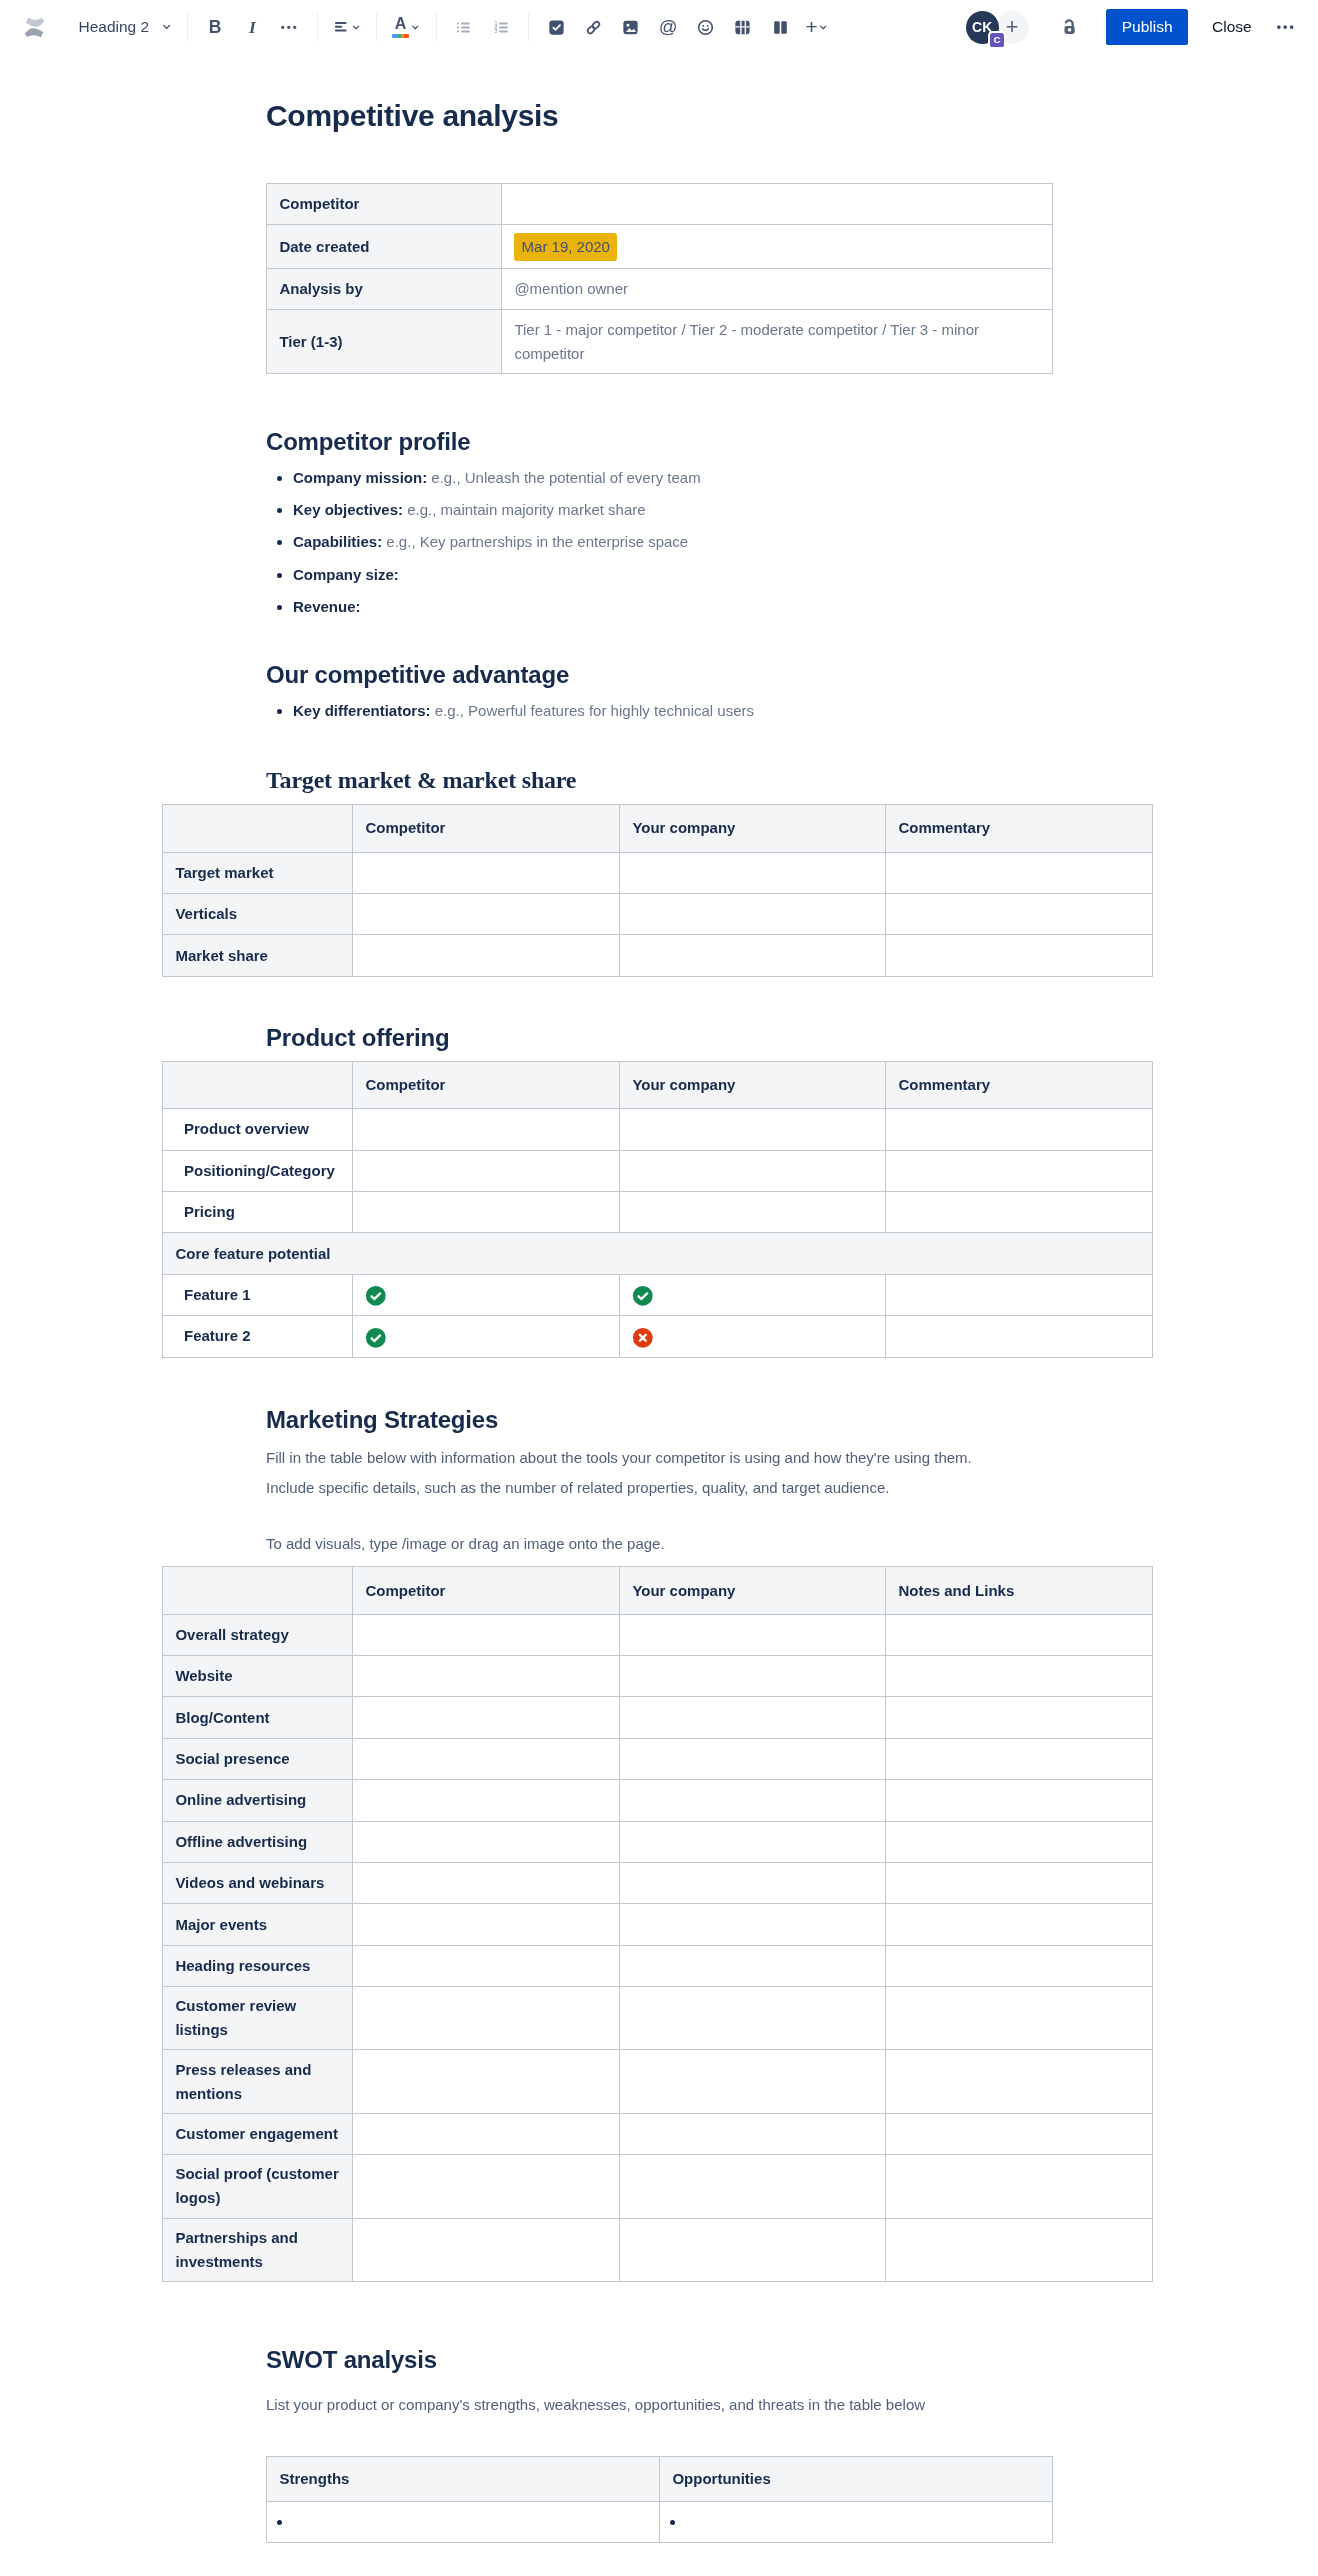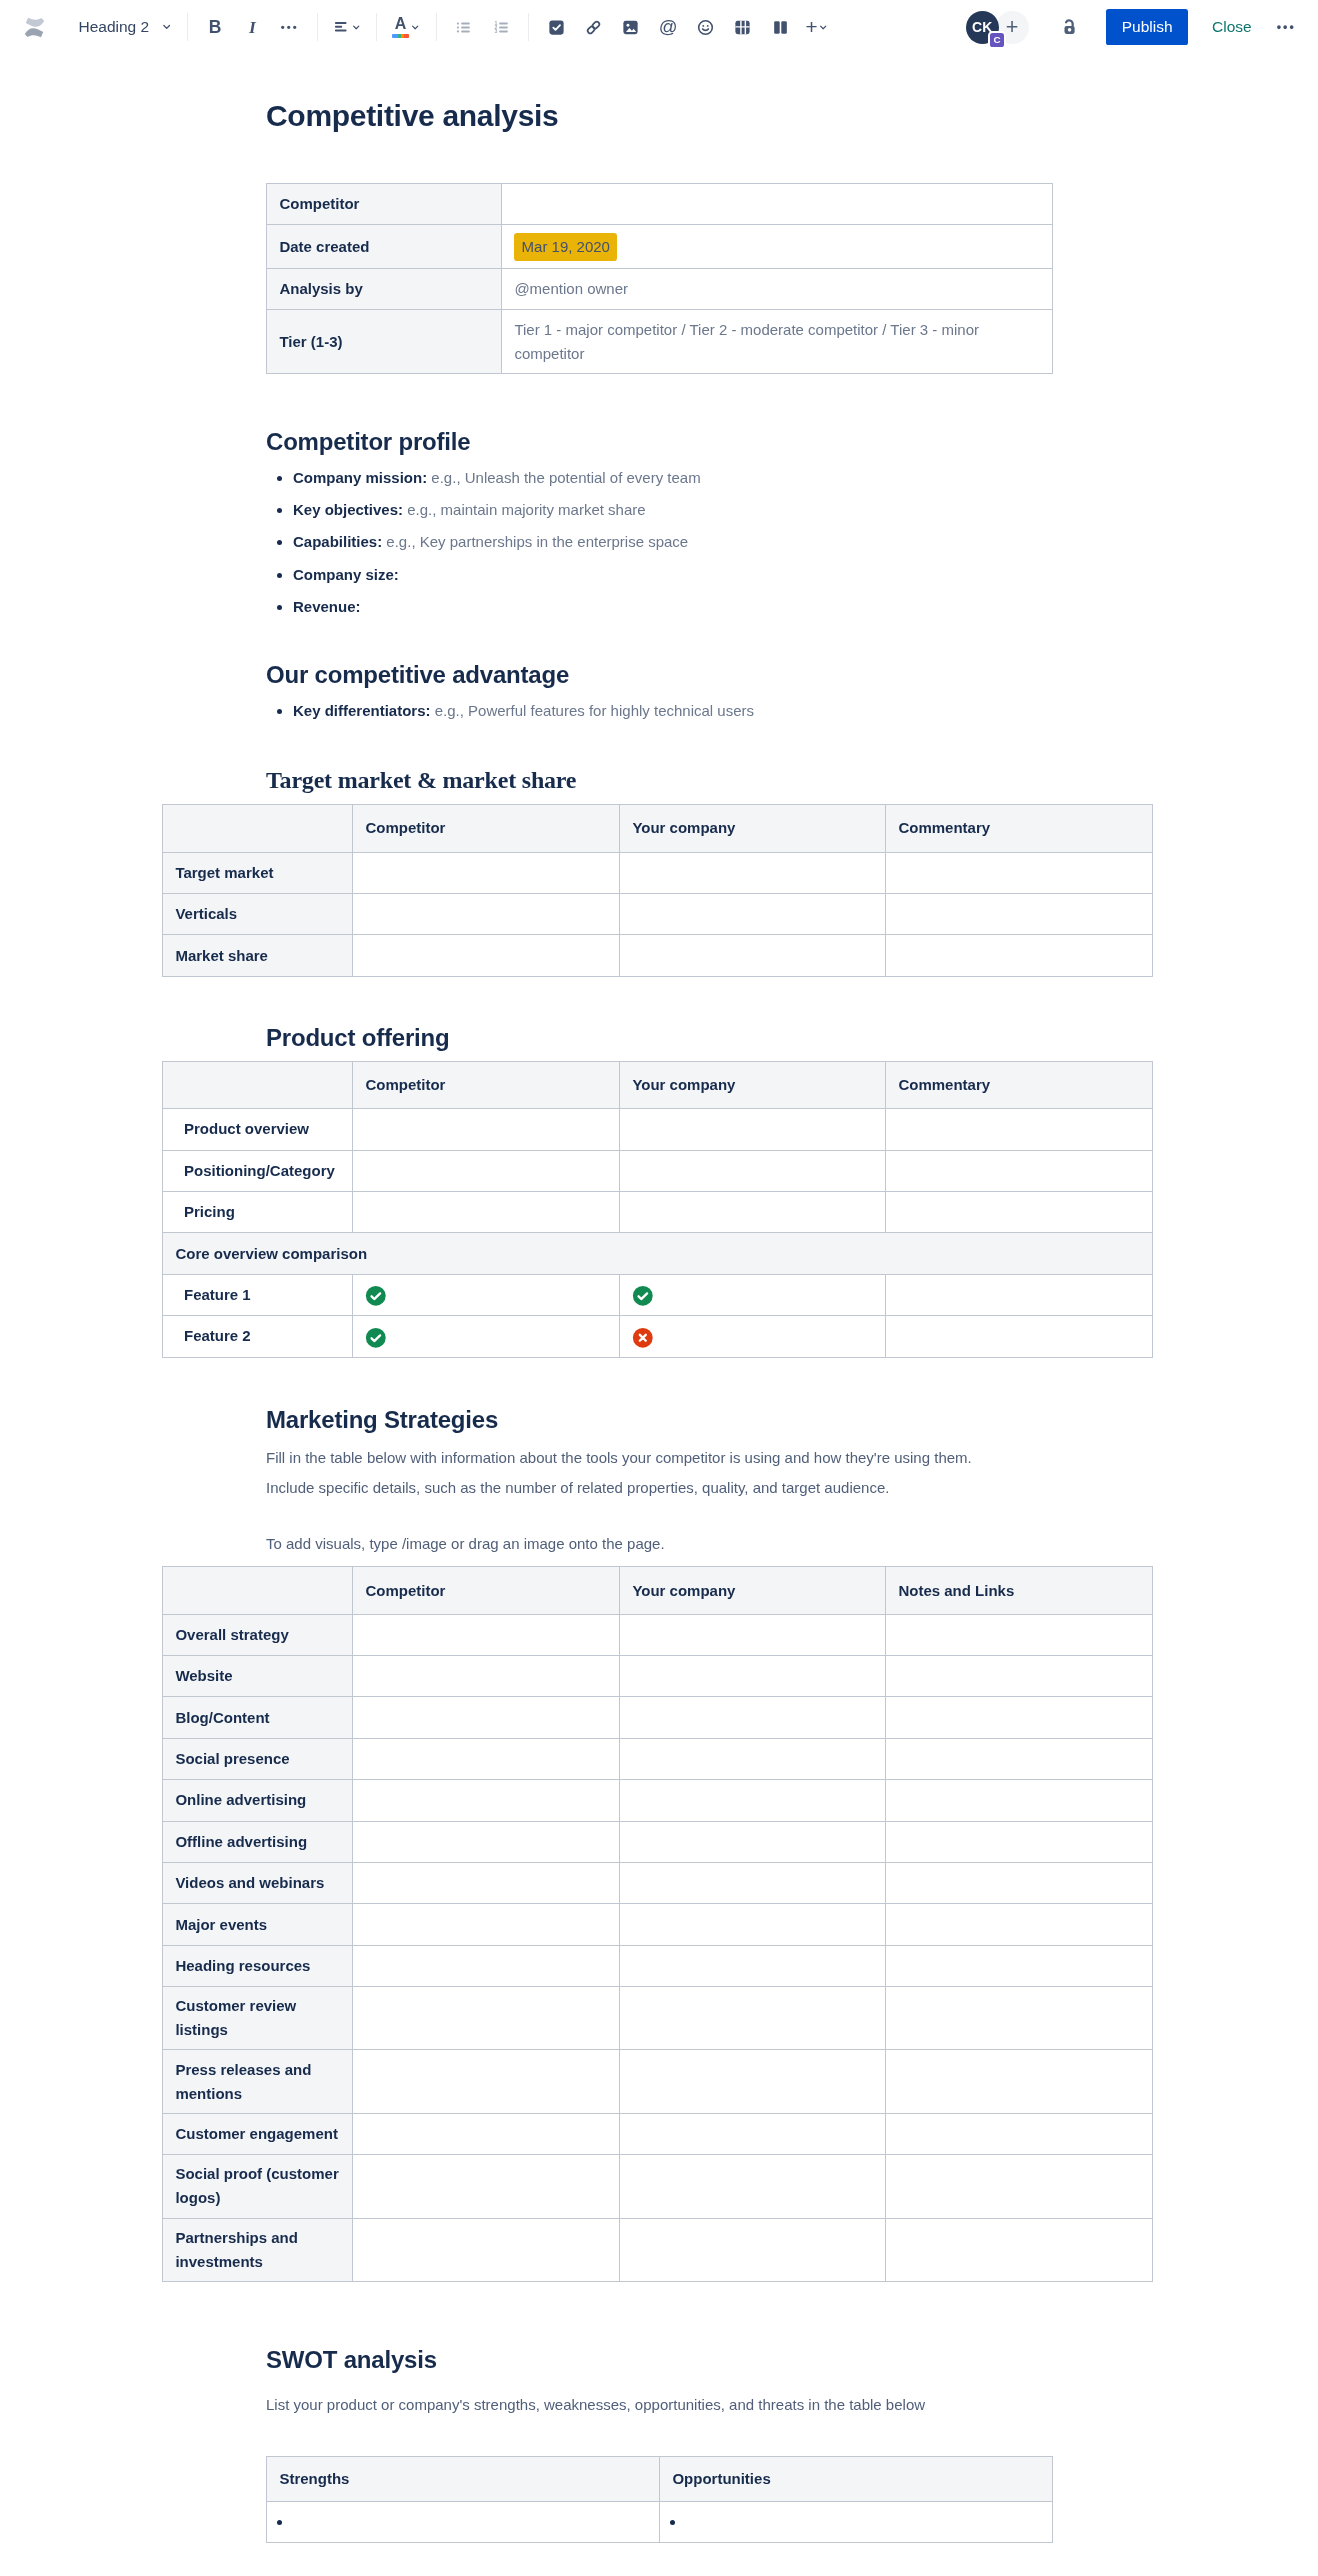--- a/index.html
+++ b/index.html
@@ -33,21 +33,21 @@
   .avatar{width:33px;height:33px;border-radius:50%;background:#253858;color:#fff;font-size:14px;font-weight:700;
     display:flex;align-items:center;justify-content:center;position:relative;z-index:2;}
   .avatar-badge{position:absolute;right:-7.2px;bottom:-5.2px;width:17.5px;height:17.5px;border-radius:4.6px;
     background:#6554C0;color:#fff;font-size:9.8px;font-weight:700;display:flex;align-items:center;justify-content:center;
     border:2.6px solid #fff;box-sizing:border-box;}
   .add-collab{width:33px;height:33px;border-radius:50%;background:#F4F5F7;color:#505F79;font-size:21.6px;
     display:flex;align-items:center;justify-content:center;margin-left:-3.1px;z-index:1;cursor:pointer;}
   .lock-btn{margin-right:27px;display:flex;align-items:center;cursor:pointer;}
   .publish-btn{background:#0052CC;color:#fff;font-size:15.5px;font-weight:500;border:none;border-radius:2.6px;
     padding:8.8px 15.5px;cursor:pointer;}
-  .close-btn{font-size:15.5px;color:#0f766e;margin-left:24px;cursor:pointer;}
+  .close-btn{font-size:15.5px;color:#0f172a;margin-left:24px;cursor:pointer;}
   .overflow-btn{font-size:12.4px;letter-spacing:2.1px;font-weight:700;color:#42526E;margin-left:25px;cursor:pointer;}
   
   .page{width:787px;margin:0 auto;}
   h1.doc-title{font-size:30px;font-weight:600;letter-spacing:-0.3px;line-height:37px;margin:43px 0 0;}
   .h2{font-size:24px;font-weight:600;letter-spacing:-0.2px;line-height:31px;margin:0;}
   .mt-profile{margin-top:52px;}
   .mt-advantage{margin-top:40px;}
   .mt-target{margin-top:42px;font-family:Liberation Serif, serif;}
   .mt-product{margin-top:45px;}
   .mt-marketing{margin-top:46px;}
@@ -357,21 +357,21 @@
           <td></td>
           <td></td>
       </tr>
       <tr>
         <td class="white-label">Pricing</td>
         <td></td>
           <td></td>
           <td></td>
       </tr>
       <tr class="subhead-row">
-        <th colspan="4">Core overview comparison</th>
+        <th colspan="4">Core feature potential</th>
       </tr>
       <tr>
         <td class="white-label">Feature 1</td>
         <td>
           <span class="status">
               <svg viewBox="0 0 24 24" width="21.6" height="21.6">
                 <circle cx="12" cy="12" r="11" fill="#108A51"></circle>
                 <path d="M7.3 12.6l3 3 6.5-6.3" stroke="#fff" stroke-width="2.6" fill="none" stroke-linecap="round" stroke-linejoin="round"></path>
               </svg>
             </span>

